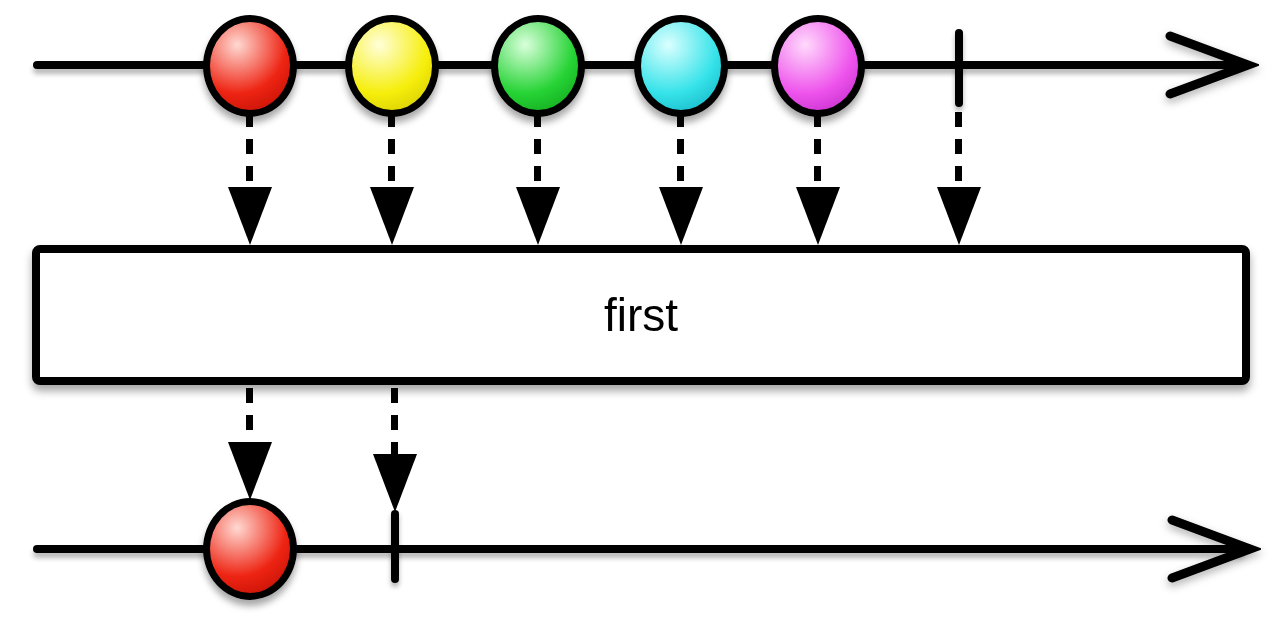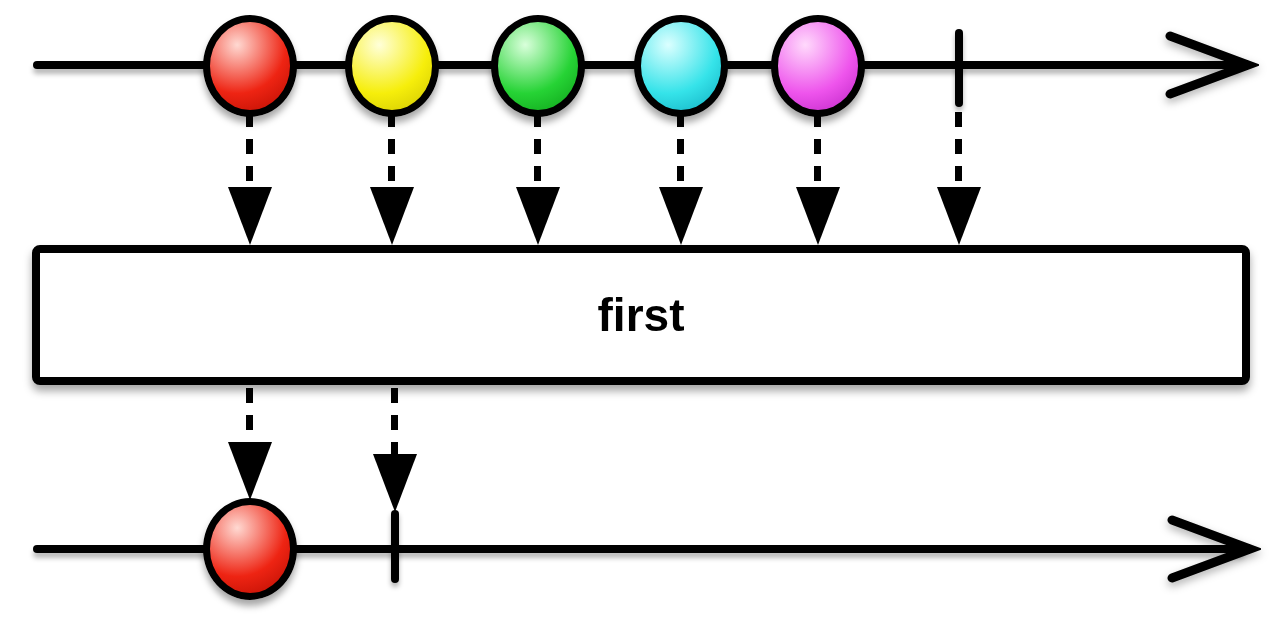--- a/index.html
+++ b/index.html
@@ -33,21 +33,21 @@
     position:absolute;width:44px;height:58px;background:#000;
     clip-path:polygon(0 0,100% 0,50% 100%);
   }
   .op-box{
     position:absolute;left:32px;top:245px;width:1218px;height:140px;box-sizing:border-box;
     background:#ffffff;border:8px solid #000;border-radius:8px;
     box-shadow:0 6px 9px rgba(0,0,0,0.35);
     display:flex;align-items:center;justify-content:center;
   }
   .op-label{
-    font-size:46px;font-weight:bold;color:#000;line-height:1;
+    font-size:46px;font-weight:normal;color:#000;line-height:1;
   }
 </style>
 </head>
 <body>
 
 <div class="canvas">
 
   <div class="tl-line top"></div>
   <svg class="chevron top" width="95" height="70" viewBox="0 0 95 70">
     <polyline points="6,6 84,35 6,64" fill="none" stroke="#000" stroke-width="9" stroke-linecap="round" stroke-linejoin="miter"></polyline>

